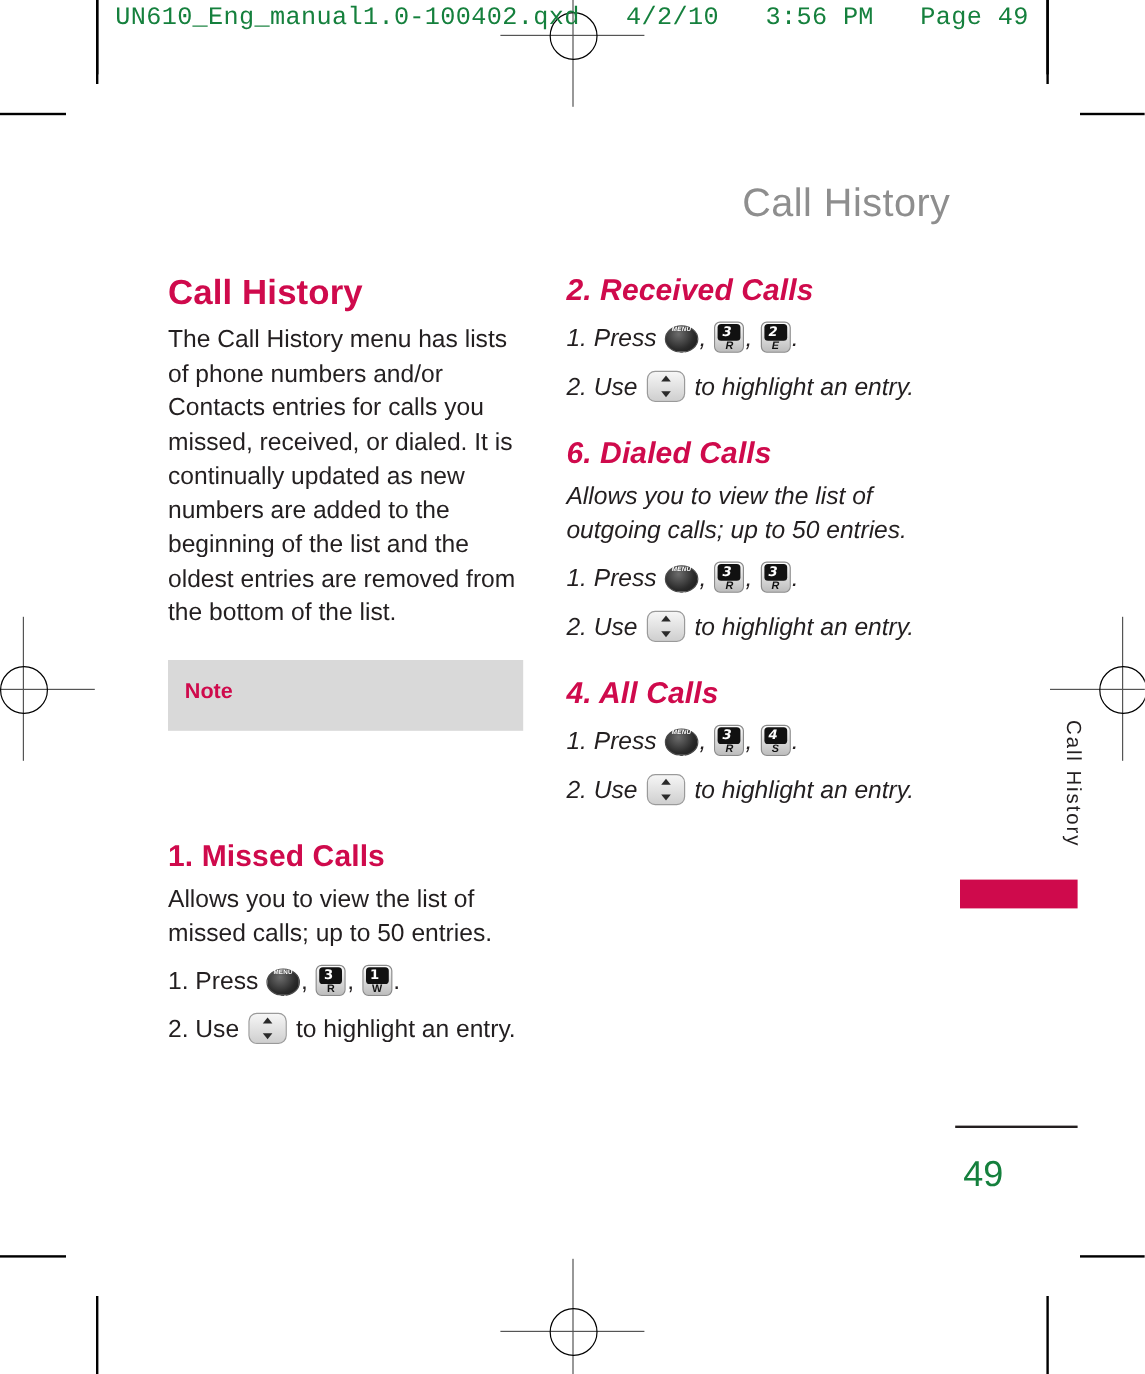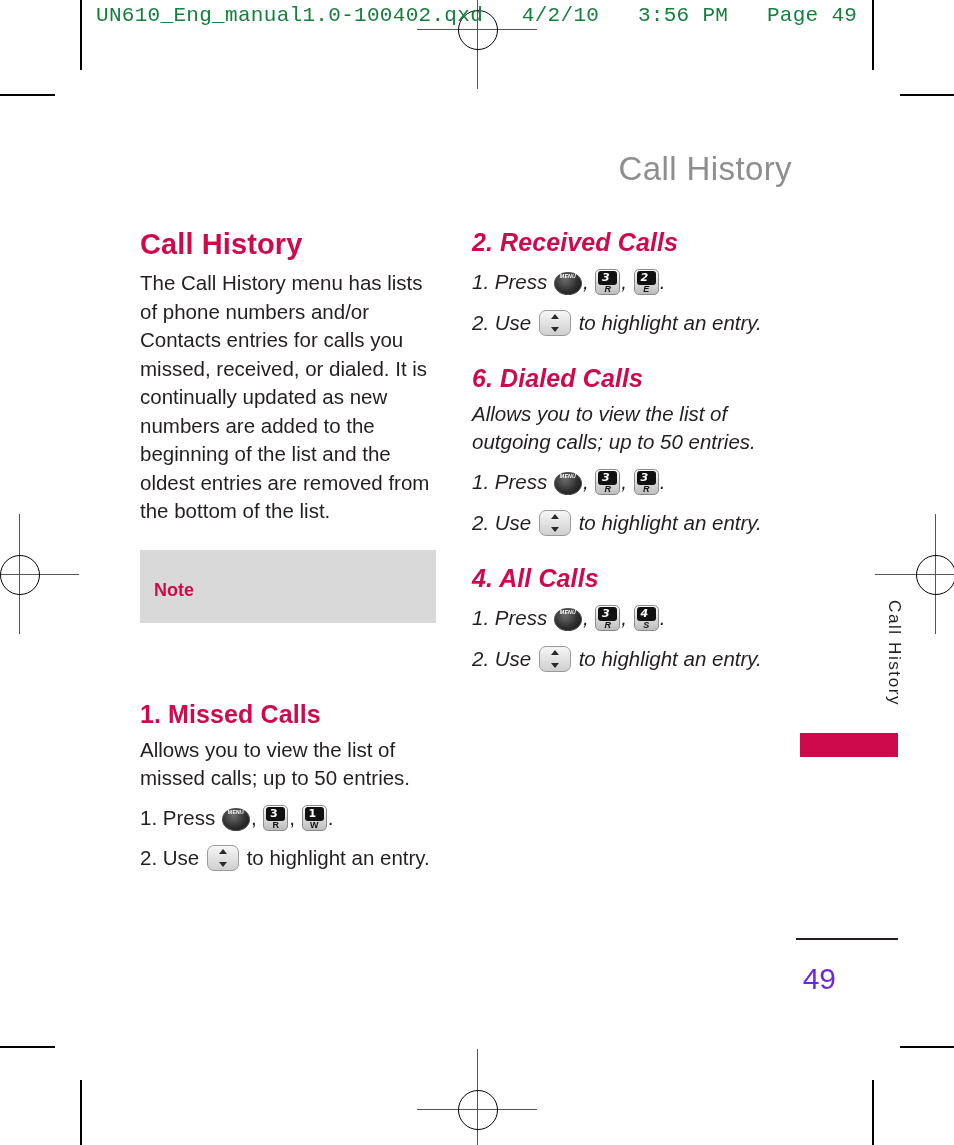--- a/index.html
+++ b/index.html
@@ -27,21 +27,21 @@
   .col{position:absolute;top:228px;width:300px;}
   .col-left{left:140px;}
   .col-right{left:472px;width:300px;font-style:italic;}
 
   h1.sec{color:#cf0a4c;font-size:29px;font-weight:bold;margin:0 0 9px 0;line-height:1.12;letter-spacing:.1px;}
   h2.sub{color:#cf0a4c;font-size:25px;font-weight:bold;margin:26px 0 7px 0;line-height:1.15;letter-spacing:.1px;}
   h2.sub.first{margin-top:0;}
   p.body{font-size:20.5px;line-height:1.39;margin:0 0 6px 0;color:#231f20;}
 
   
-  .note{position:absolute;left:140px;top:550px;width:268px;background:#d9d9d9;padding:30px 14px 16px 14px;}
+  .note{position:absolute;left:140px;top:550px;width:268px;background:#d9d9d9;padding:16px 14px 16px 14px;}
   .note .t{color:#cf0a4c;font-weight:bold;font-size:18px;margin:0 0 6px 0;}
   .note .b{font-size:18.5px;line-height:1.35;color:#231f20;margin:0;}
   .note .b .big{font-size:22px;}
 
   
   .step{font-size:20.5px;line-height:1.5;margin:10px 0 0 0;display:block;color:#231f20;}
 
   
   .key{display:inline-block;vertical-align:-6px;position:relative;}
 
@@ -77,21 +77,21 @@
   .key-send .lbl{position:absolute;left:0;right:0;top:4px;text-align:center;font-size:8.5px;
      line-height:9px;color:#111;font-weight:bold;letter-spacing:.3px;}
 
   
   .side-tab{position:absolute;right:50px;top:600px;writing-mode:vertical-rl;
      font-size:17px;color:#231f20;letter-spacing:1.6px;}
   .side-block{position:absolute;right:56px;top:733px;width:98px;height:24px;background:#cf0a4c;}
 
   
   .folio-rule{position:absolute;right:56px;top:938px;width:102px;height:2px;background:#231f20;}
-  .folio{position:absolute;right:118px;top:962px;font-size:30px;color:#6d28d9;}
+  .folio{position:absolute;right:118px;top:962px;font-size:30px;color:#15803d;}
 </style>
 </head>
 <body>
 
 <div class="crop" style="left:80px;top:0px;width:2px;height:62px;"></div>
 <div class="crop" style="left:0px;top:94px;width:55px;height:2px;"></div>
 <div class="crop" style="left:872px;top:0px;width:2px;height:62px;"></div>
 <div class="crop" style="left:900px;top:94px;width:54px;height:2px;"></div>
 
 <div class="crop" style="left:0px;top:1046px;width:55px;height:2px;"></div>

